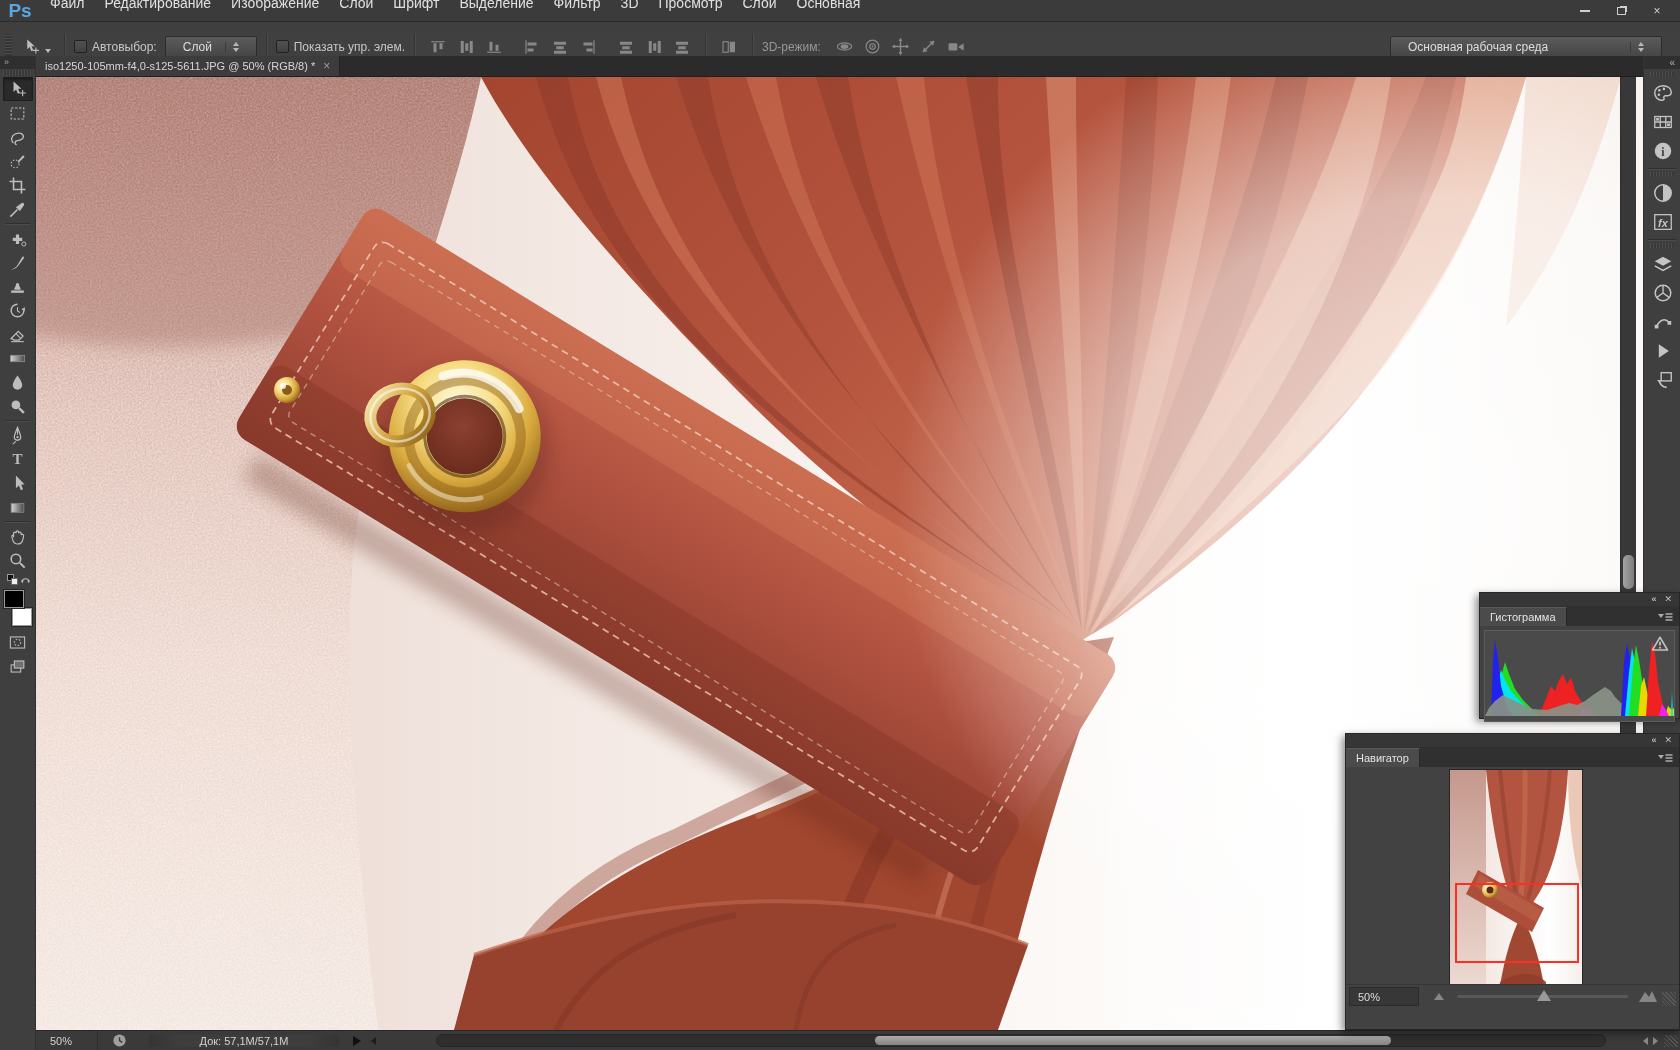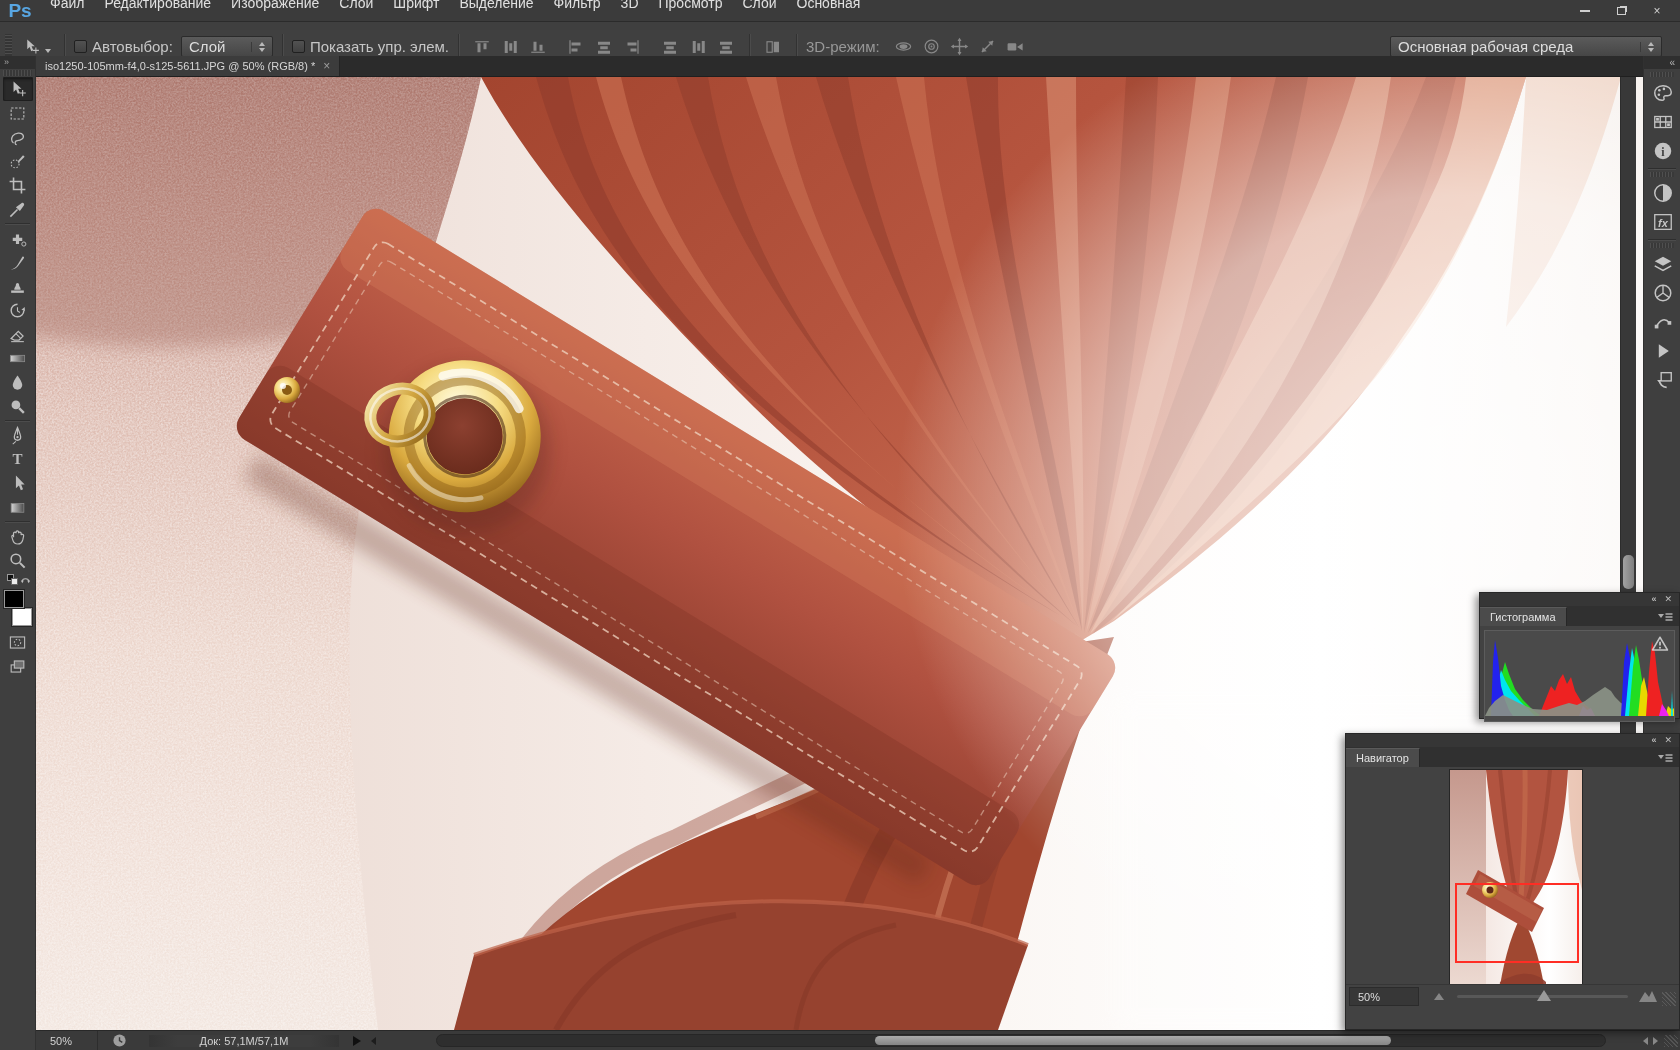--- a/index.html
+++ b/index.html
@@ -10,25 +10,25 @@
 
 .menubar{position:absolute;left:0;top:0;width:1680px;height:22px;background:#3b3b3b;border-bottom:1px solid #2b2b2b;display:flex;align-items:center;color:#e0e0e0}
 .pslogo{width:40px;text-align:center;color:#58a6e2;font-weight:bold;font-size:19px}
 .menu-item{padding:0 10px;height:38px;line-height:22px;font-size:14px;cursor:default;white-space:nowrap}
 .winctrl{margin-left:auto;display:flex;align-items:center;gap:14px;padding-right:12px}
 .winbtn{width:22px;height:16px;display:flex;align-items:center;justify-content:center;color:#cfcfcf;font-size:12px}
 .minbar{width:10px;height:2px;background:#cfcfcf}
 .restorebox{width:9px;height:8px;border:1px solid #cfcfcf;box-shadow:2px -2px 0 -1px #cfcfcf}
 
 
-.optionsbar{position:absolute;left:0;top:30px;width:1680px;height:34px;background:#404040;border-bottom:1px solid #272727;display:flex;align-items:center;font-size:15px;color:#c6c6c6}
+.optionsbar{position:absolute;left:0;top:30px;width:1680px;height:34px;background:#404040;border-bottom:1px solid #272727;display:flex;align-items:center;font-size:12px;color:#c6c6c6}
 .grip-v{width:7px;height:26px;margin:0 5px;background:repeating-linear-gradient(0deg,#4d4d4d 0 1px,#353535 1px 3px)}
 .ob-sep{width:1px;height:26px;background:#323232;box-shadow:1px 0 0 #4b4b4b;margin:0 9px}
 .checkbox{width:13px;height:13px;border:1px solid #202020;background:linear-gradient(#525252,#414141);border-radius:2px;margin-right:5px;flex:none}
-.select{height:21px;background:linear-gradient(#5b5b5b,#464646);border:1px solid #2b2b2b;border-radius:2px;display:flex;align-items:center;padding:0 7px;color:#ddd;gap:8px}
+.select{height:21px;background:linear-gradient(#5b5b5b,#464646);border:1px solid #2b2b2b;border-radius:2px;display:flex;align-items:center;padding:0 17px;color:#ddd;gap:8px}
 .spin{display:flex;flex-direction:column;gap:2px;margin-left:auto;padding-left:7px;border-left:1px solid #3a3a3a}
 .tri-up{width:0;height:0;border-left:3px solid transparent;border-right:3px solid transparent;border-bottom:4px solid #b9b9b9}
 .tri-dn{width:0;height:0;border-left:3px solid transparent;border-right:3px solid transparent;border-top:4px solid #b9b9b9}
 .ob-icon{width:24px;height:22px;display:flex;align-items:center;justify-content:center;opacity:.5;margin:0 2px}
 .ob-icon svg,.tool svg,.dock-icon svg{display:block}
 .label-dim{color:#979797}
 .ws-select{position:absolute;right:18px;width:272px}
 
 
 .tabbar{position:absolute;left:36px;top:56px;width:1607px;height:21px;background:#2b2b2b;display:flex;border-bottom:1px solid #1f1f1f}

